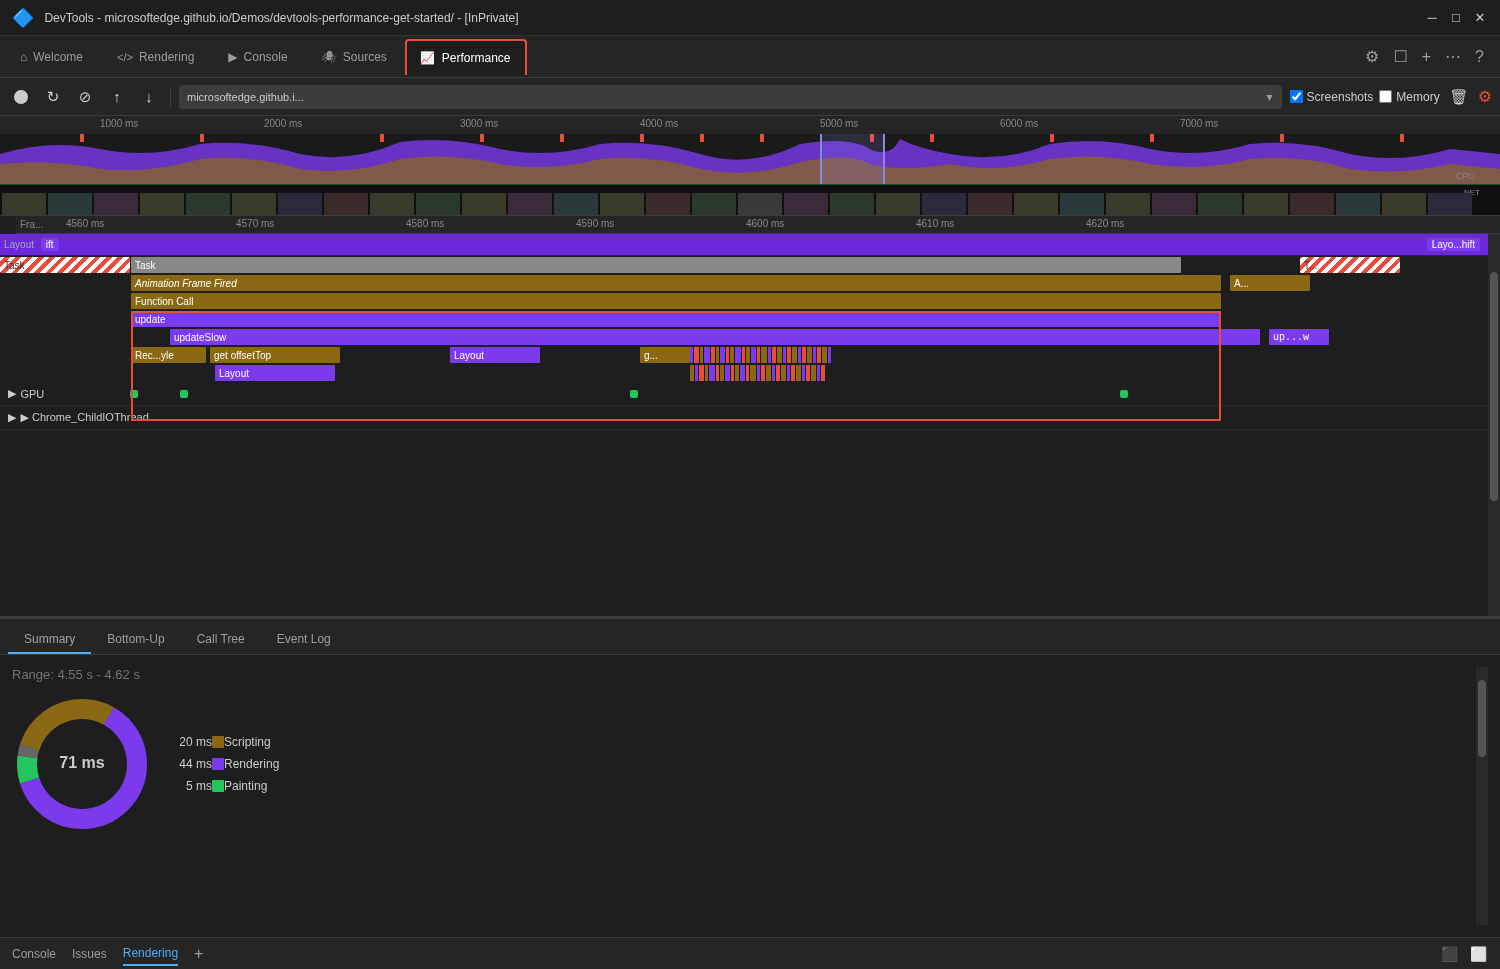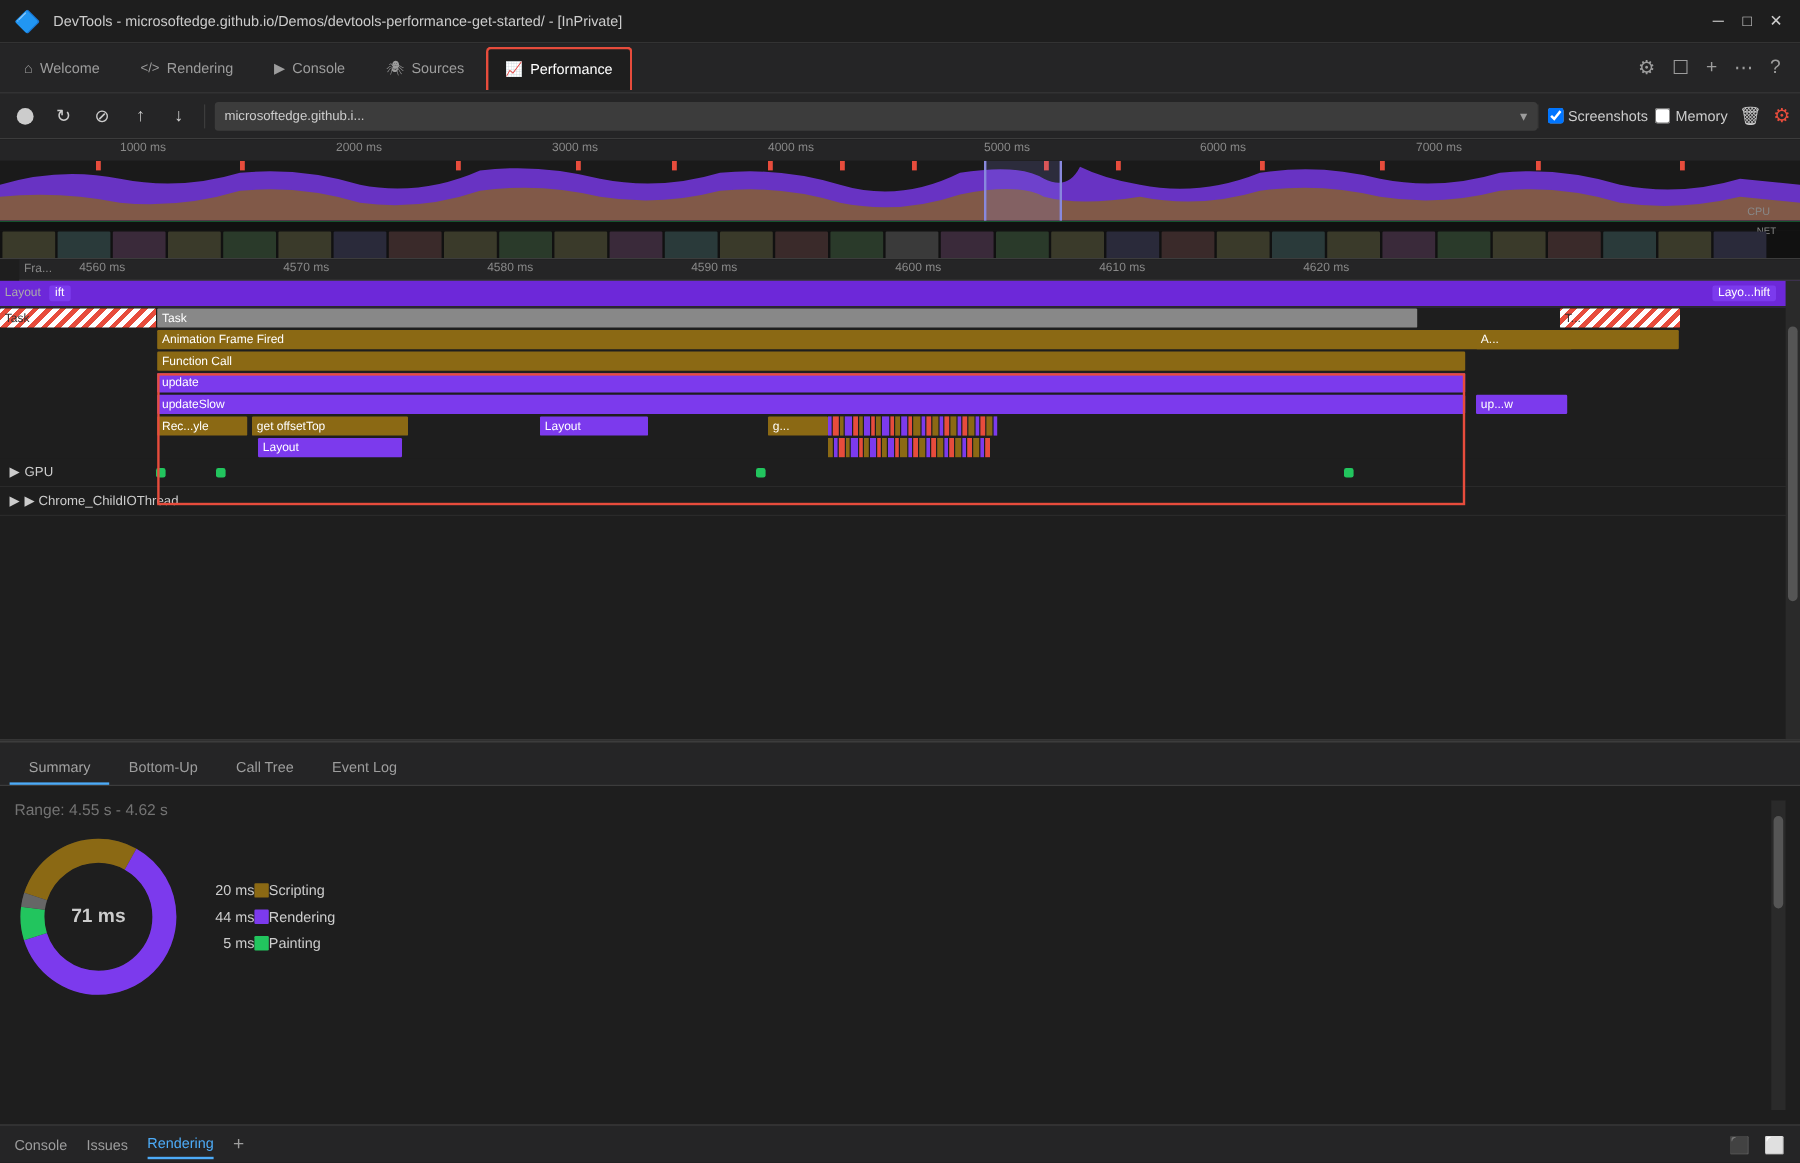--- a/index.html
+++ b/index.html
@@ -365,21 +365,21 @@
       <span>🗑</span>
     </div>
     <div class="toolbar-gear">⚙</div>
   </div>
 
   <div class="content-area">
 
     <div class="timeline-overview">
       <div class="timeline-ruler">
         <span class="ruler-mark" style="left:100px;">1000 ms</span>
-        <span class="ruler-mark" style="left:280px;text-align:right;">2000 ms</span>
+        <span class="ruler-mark" style="left:264px;text-align:right;">2000 ms</span>
         <span class="ruler-mark" style="left:460px;">3000 ms</span>
         <span class="ruler-mark" style="left:640px;">4000 ms</span>
         <span class="ruler-mark" style="left:820px;">5000 ms</span>
         <span class="ruler-mark" style="left:1000px;">6000 ms</span>
         <span class="ruler-mark" style="left:1180px;">7000 ms</span>
       </div>
 
       <div class="cpu-track" style="position:relative; overflow:hidden;">
         <svg width="100%" height="50" style="display:block;">
 
@@ -483,45 +483,45 @@
           <div class="flame-task gray" style="left:131px;width:1050px;">
             <span>Task</span>
           </div>
 
           <div class="flame-task red-stripe" style="left:1300px;width:100px;color:#333;">
             <span>T...</span>
           </div>
         </div>
 
         <div style="position:relative;height:18px;">
-          <div class="flame-task brown" style="left:131px;width:1268px;">
+          <div class="flame-task brown" style="left:131px;width:1090px;font-style:italic;">
             <span>Animation Frame Fired</span>
           </div>
           <div class="flame-task brown" style="right:20px;left:1230px;width:80px;">A...</div>
         </div>
 
         <div style="position:relative;height:18px;">
           <div class="flame-task brown" style="left:131px;width:1090px;">
             <span>Function Call</span>
           </div>
         </div>
 
         <div class="selection-box" style="left:131px;top:55px;width:1090px;height:110px;"></div>
 
         <div style="position:relative;height:18px;">
           <div class="flame-task purple" style="left:131px;width:1090px;">
             <span>update</span>
           </div>
         </div>
 
-        <div style="position:relative;height:18px;">
+        <div style="position:relative;height:18px;margin-left:39px;">
           <div class="flame-task purple" style="left:131px;width:1090px;">
             <span>updateSlow</span>
           </div>
-          <div class="flame-task purple" style="left:1230px;width:76px;">
+          <div class="flame-task purple" style="left:1230px;width:60px;font-family:Liberation Mono, monospace;">
             <span>up...w</span>
           </div>
         </div>
 
         <div style="position:relative;height:36px;">
 
           <div class="flame-task brown" style="left:131px;width:75px;top:1px;">Rec...yle</div>
 
           <div class="flame-task brown" style="left:210px;width:130px;top:1px;">get offsetTop</div>
 

